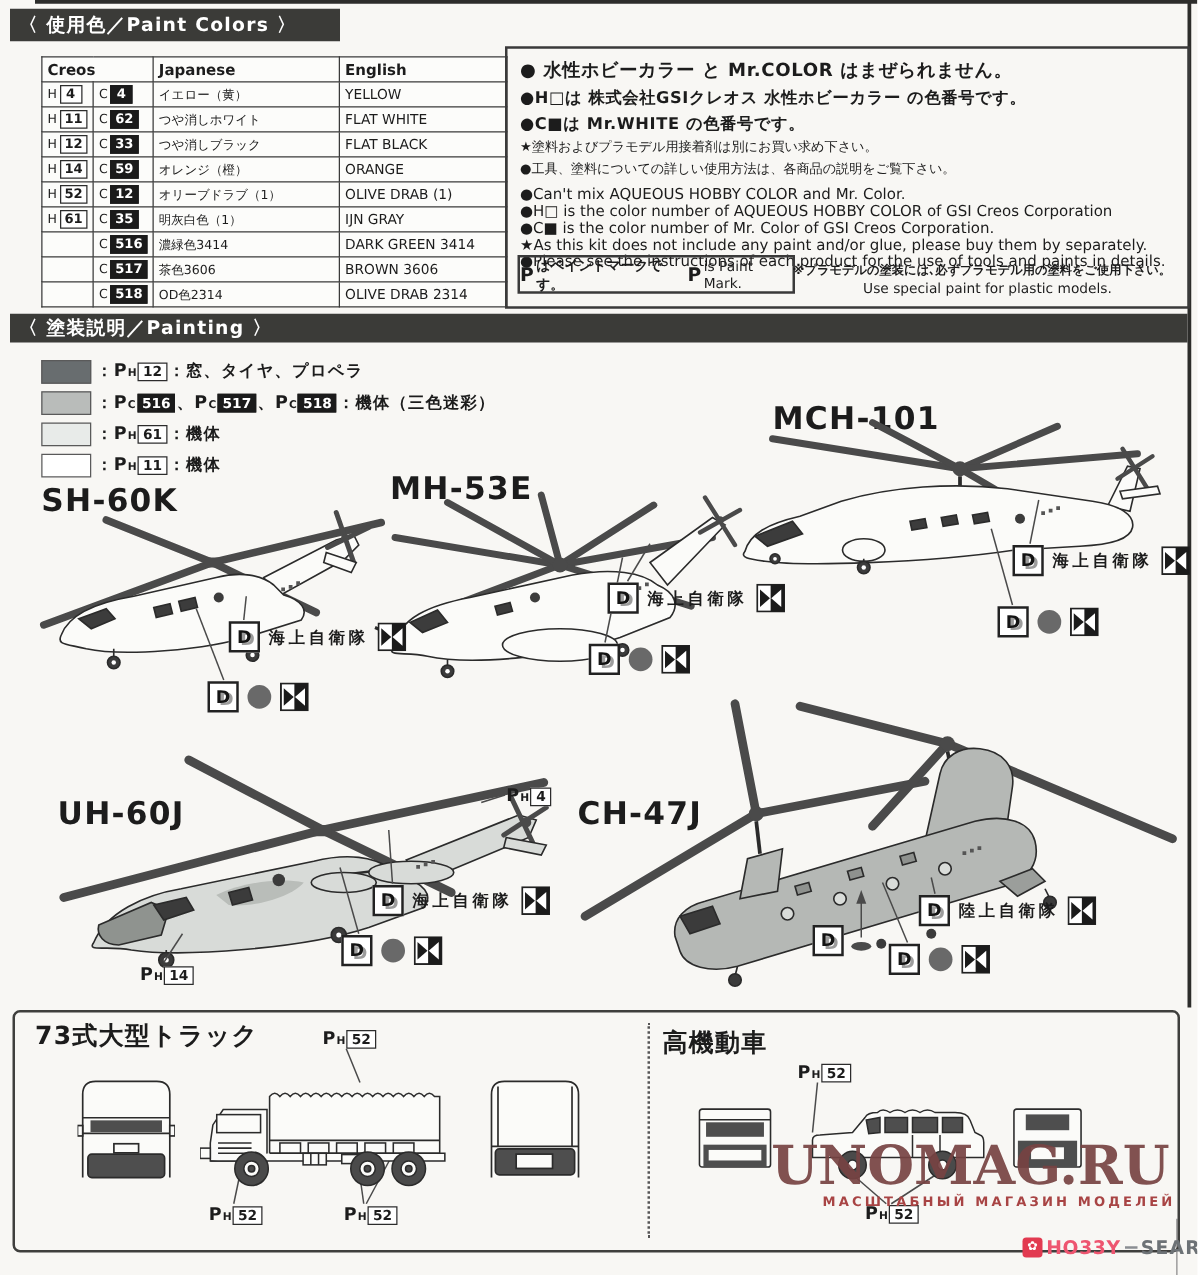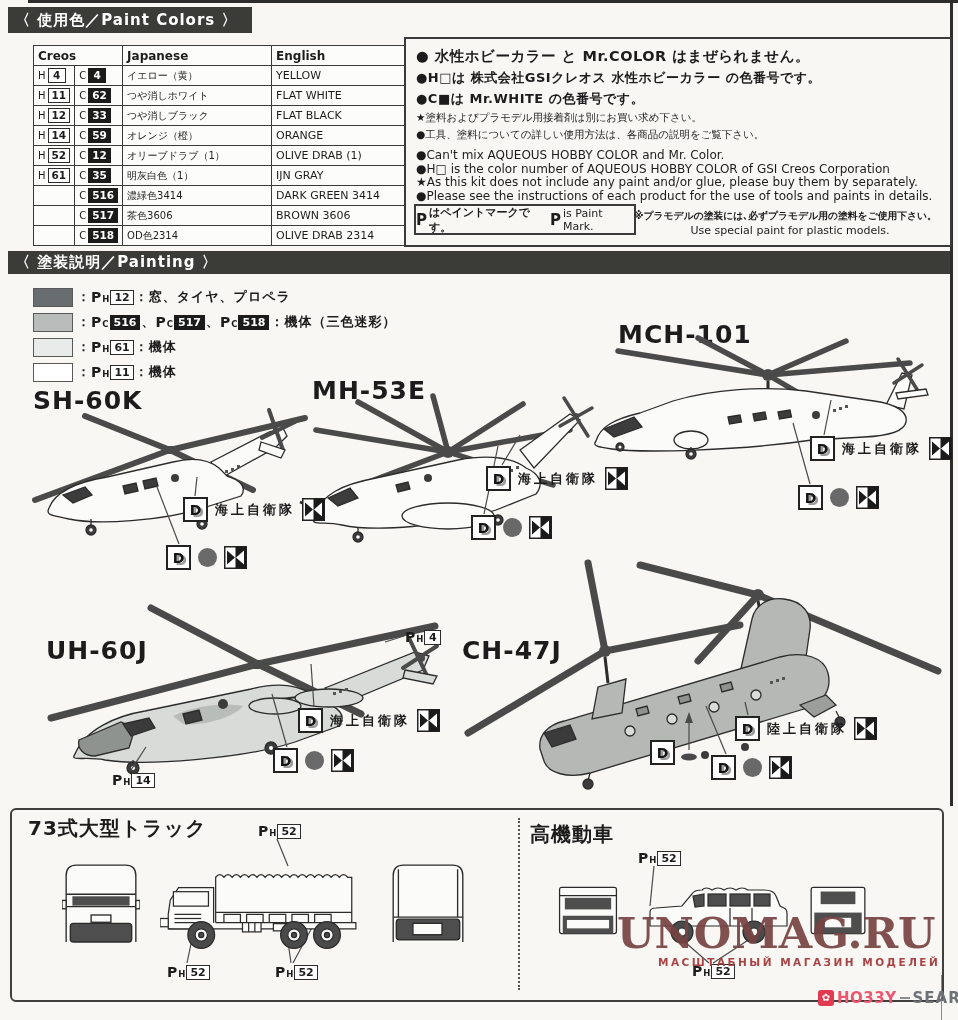--- a/index.html
+++ b/index.html
@@ -95,21 +95,21 @@
 </style>
 </head>
 <body>
 
 <div class="page">
 
   <div class="abs top-line"></div>
   <div class="abs right-line"></div>
   <div class="abs corner-line"></div>
 
-  <div class="abs bar" style="left:8px;top:7px;width:244px;height:26px">
+  <div class="abs bar" style="left:8px;top:7px;width:264px;height:26px">
     <span>〈 使用色／Paint Colors 〉</span>
   </div>
 
   <table class="abs color-table" style="left:33px;top:45px">
     <thead>
       <tr>
         <th colspan="2">Creos</th>
         <th class="cell-jp">Japanese</th>
         <th class="cell-en">English</th>
       </tr>
@@ -173,20 +173,21 @@
   </table>
 
   <div class="abs notes-box">
     <div class="njp1">● 水性ホビーカラー と Mr.COLOR はまぜられません。</div>
     <div class="njp2">●H□は 株式会社GSIクレオス 水性ホビーカラー の色番号です。</div>
     <div class="njp2">●C■は Mr.WHITE の色番号です。</div>
     <div class="njps">★塗料およびプラモデル用接着剤は別にお買い求め下さい。</div>
     <div class="njps">●工具、塗料についての詳しい使用方法は、各商品の説明をご覧下さい。</div>
     <div class="nen" style="margin-top:7px">●Can't mix AQUEOUS HOBBY COLOR and Mr. Color.</div>
     <div class="nen">●H□ is the color number of AQUEOUS HOBBY COLOR of GSI Creos Corporation</div>
+    <div class="nen">●C■ is the color number of Mr. Color of GSI Creos Corporation.</div>
     <div class="nen">★As this kit does not include any paint and/or glue, please buy them by separately.</div>
     <div class="nen">●Please see the instructions of each product for the use of tools and paints in details.</div>
 
     <div class="pm-box">
       <span class="pm-glyph">P</span>
       <span>はペイントマークです。</span>
       <span class="pm-glyph">P</span>
       <span style="font-weight:normal">is Paint Mark.</span>
     </div>
     <div class="special-note">

